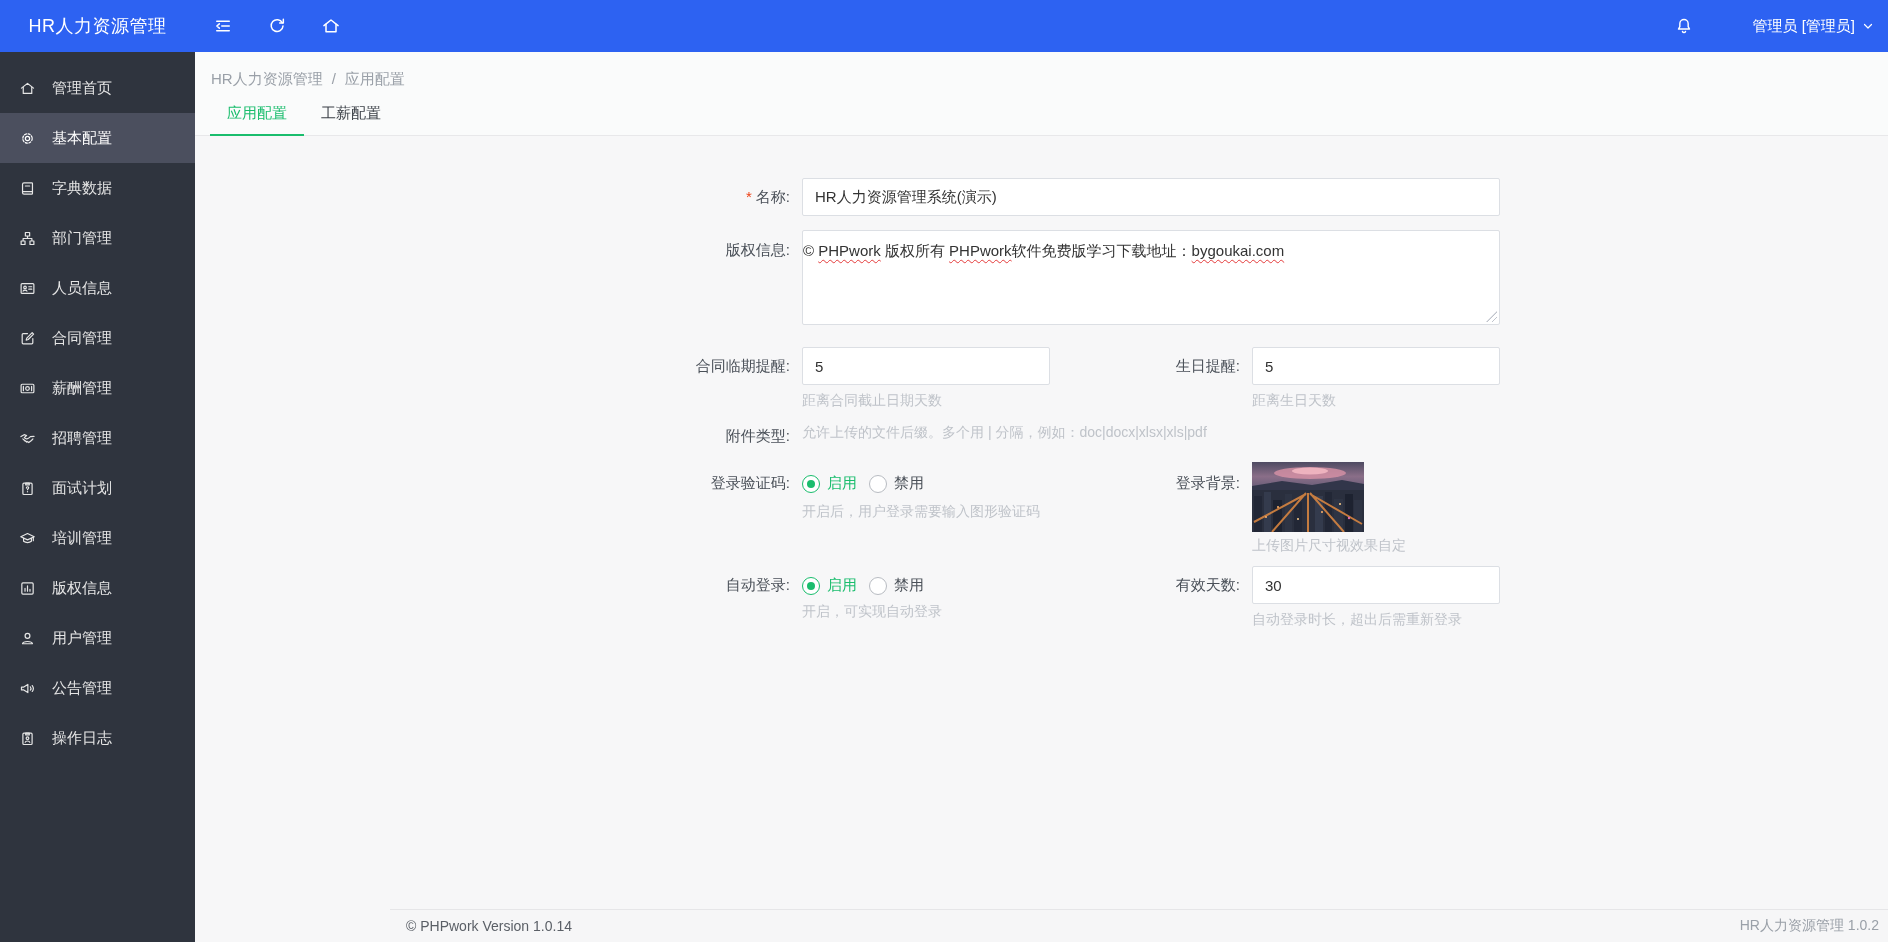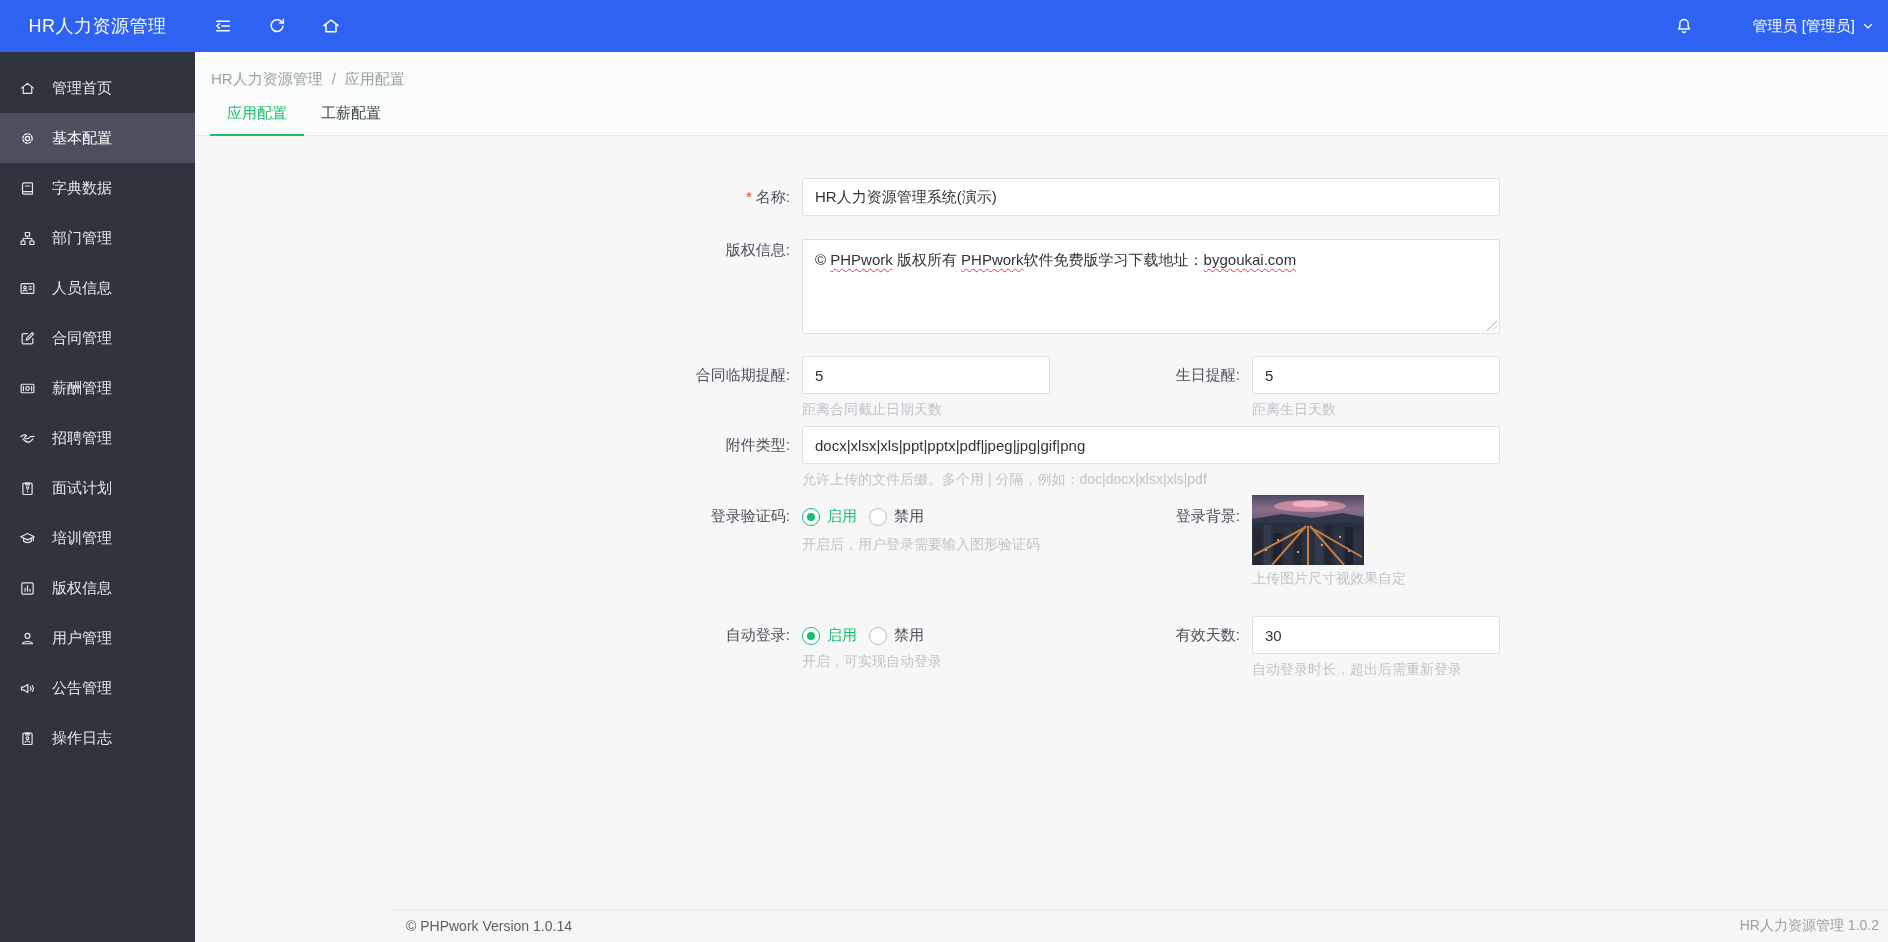--- a/index.html
+++ b/index.html
@@ -31,32 +31,32 @@
   .breadcrumb{position:absolute;top:18px;left:16px;font-size:15px;color:#9aa0a8;display:flex;gap:9px;}
   .crumb-link{cursor:pointer;}
   .tabs{position:absolute;left:15px;bottom:-1px;display:flex;}
   .tab{padding:0 17px 13px;font-size:15px;color:#3c4148;cursor:pointer;position:relative;}
   .tab.active{color:#1abd6d;}
   .tab.active::after{content:"";position:absolute;left:0;right:0;bottom:0;height:2px;background:#1abd6d;}
   .content{position:absolute;top:85px;left:0;right:0;bottom:33px;background:#f7f7f8;}
   
   .form{padding-top:41px;}
   .form-row{display:flex;align-items:flex-start;}
-  .mb14{margin-bottom:14px}.mb22{margin-bottom:22px}.mb11{margin-bottom:8px}.mb7{margin-bottom:7px}.mb13{margin-bottom:29px}
+  .mb14{margin-bottom:14px}.mb22{margin-bottom:22px}.mb11{margin-bottom:8px}.mb7{margin-bottom:7px}.mb13{margin-bottom:12px}
   .form-label{flex:0 0 607px;padding-right:12px;text-align:right;font-size:15px;color:#4a5058;line-height:38px;white-space:nowrap;}
   .form-label .req{color:#ed4014;margin-right:4px;}
   .form-label.top{line-height:22px;padding-top:9px;}
   .form-label.mid{line-height:22px;padding-top:10px;}
   .form-label2{flex:0 0 202px;padding-right:12px;text-align:right;font-size:15px;color:#4a5058;line-height:38px;white-space:nowrap;}
   .form-label2.mid{line-height:22px;padding-top:10px;}
   .ctrl{display:flex;flex-direction:column;}
   .ctrl-full{width:698px;}
   .ctrl-half{width:248px;}
   .text-input{height:38px;width:100%;border:1px solid #dcdfe4;border-radius:2px;background:#fff;padding:0 12px;font-size:15px;color:#333;font-family:inherit;outline:none;}
-  .textarea-box{position:relative;width:698px;height:95px;border:1px solid #dcdfe4;border-radius:2px;background:#fff;padding:9px 12px;font-size:15px;line-height:22px;color:#333;cursor:text;margin-top:9px;}
+  .textarea-box{position:relative;width:698px;height:95px;border:1px solid #dcdfe4;border-radius:2px;background:#fff;padding:9px 0;font-size:15px;line-height:22px;color:#333;cursor:text;}
   .wavy{text-decoration:underline;text-decoration-style:wavy;text-decoration-color:#e43b3b;text-decoration-thickness:1px;text-underline-offset:3px;}
   .resize-grip{position:absolute;right:2px;bottom:2px;width:11px;height:11px;cursor:nwse-resize;
     background:repeating-linear-gradient(-45deg,transparent 0 3px,#c0c4cc 3px 4px);
     clip-path:polygon(100% 0,100% 100%,0 100%);}
   .hint{font-size:14px;color:#bfc3c9;margin-top:6px;line-height:18px;white-space:nowrap;}
   .hint.tight{margin-top:4px;}
   .radio-zone{padding-top:10px;}
   .radio-zone.low{padding-top:8px;}
   .radio-row{display:flex;align-items:center;height:22px;}
   .radio-opt{display:flex;align-items:flex-end;cursor:pointer;margin-right:12px;}
@@ -261,21 +261,20 @@
         <div class="form-label2">生日提醒:</div>
         <div class="ctrl ctrl-half">
           <input class="text-input" type="text" value="5" style="">
           <div class="hint">距离生日天数</div>
         </div>
       </div>
 
       <div class="form-row mb7">
         <div class="form-label">附件类型:</div>
         <div class="ctrl ctrl-full">
-          <input class="text-input" type="text" value="docx|xlsx|xls|ppt|pptx|pdf|jpeg|jpg|gif|png" style="">
           <div class="hint">允许上传的文件后缀。多个用 | 分隔，例如：doc|docx|xlsx|xls|pdf</div>
         </div>
       </div>
 
       <div class="form-row mb13">
         <div class="form-label mid">登录验证码:</div>
         <div class="ctrl ctrl-half radio-zone">
           <div class="radio-row">
             <div class="radio-opt selected">
               <span class="radio-circle"></span>

